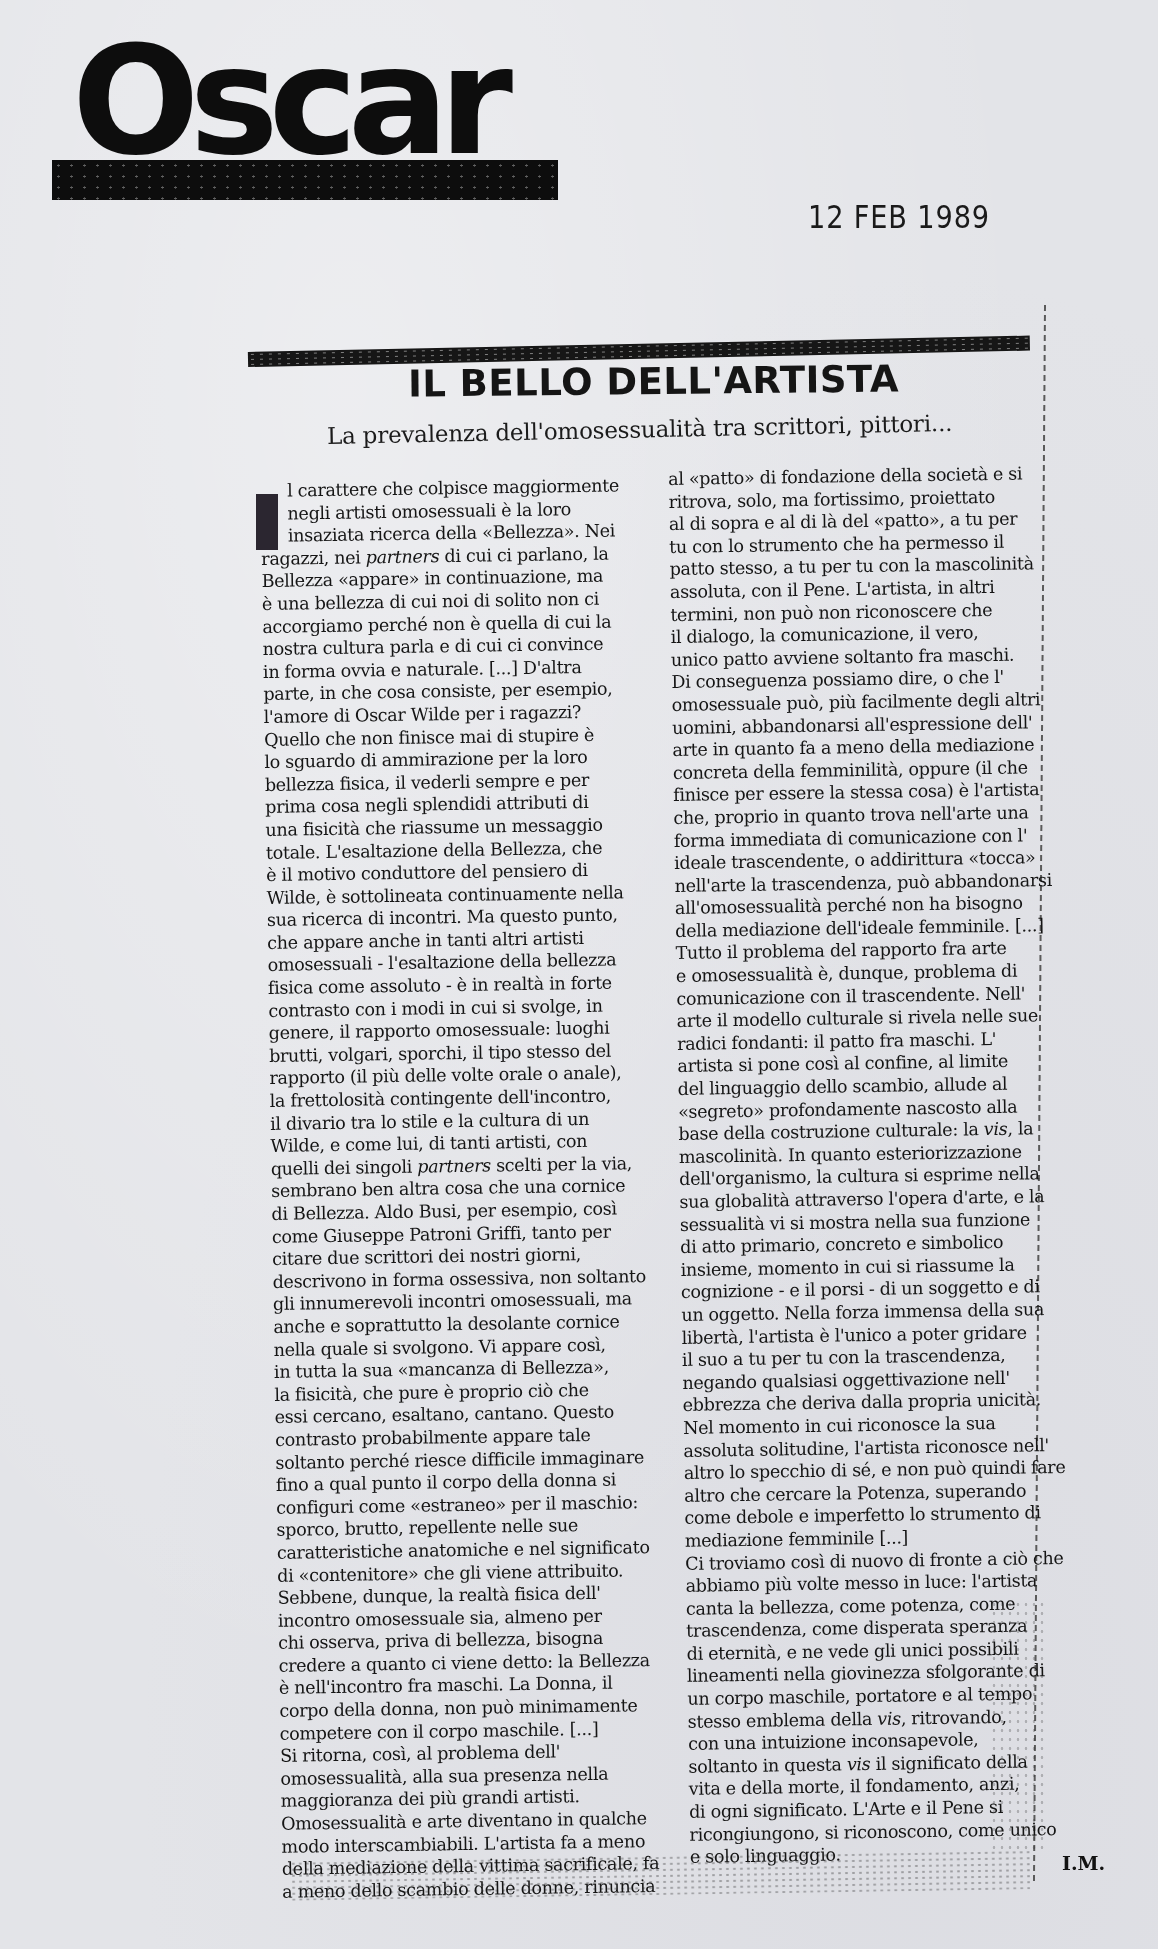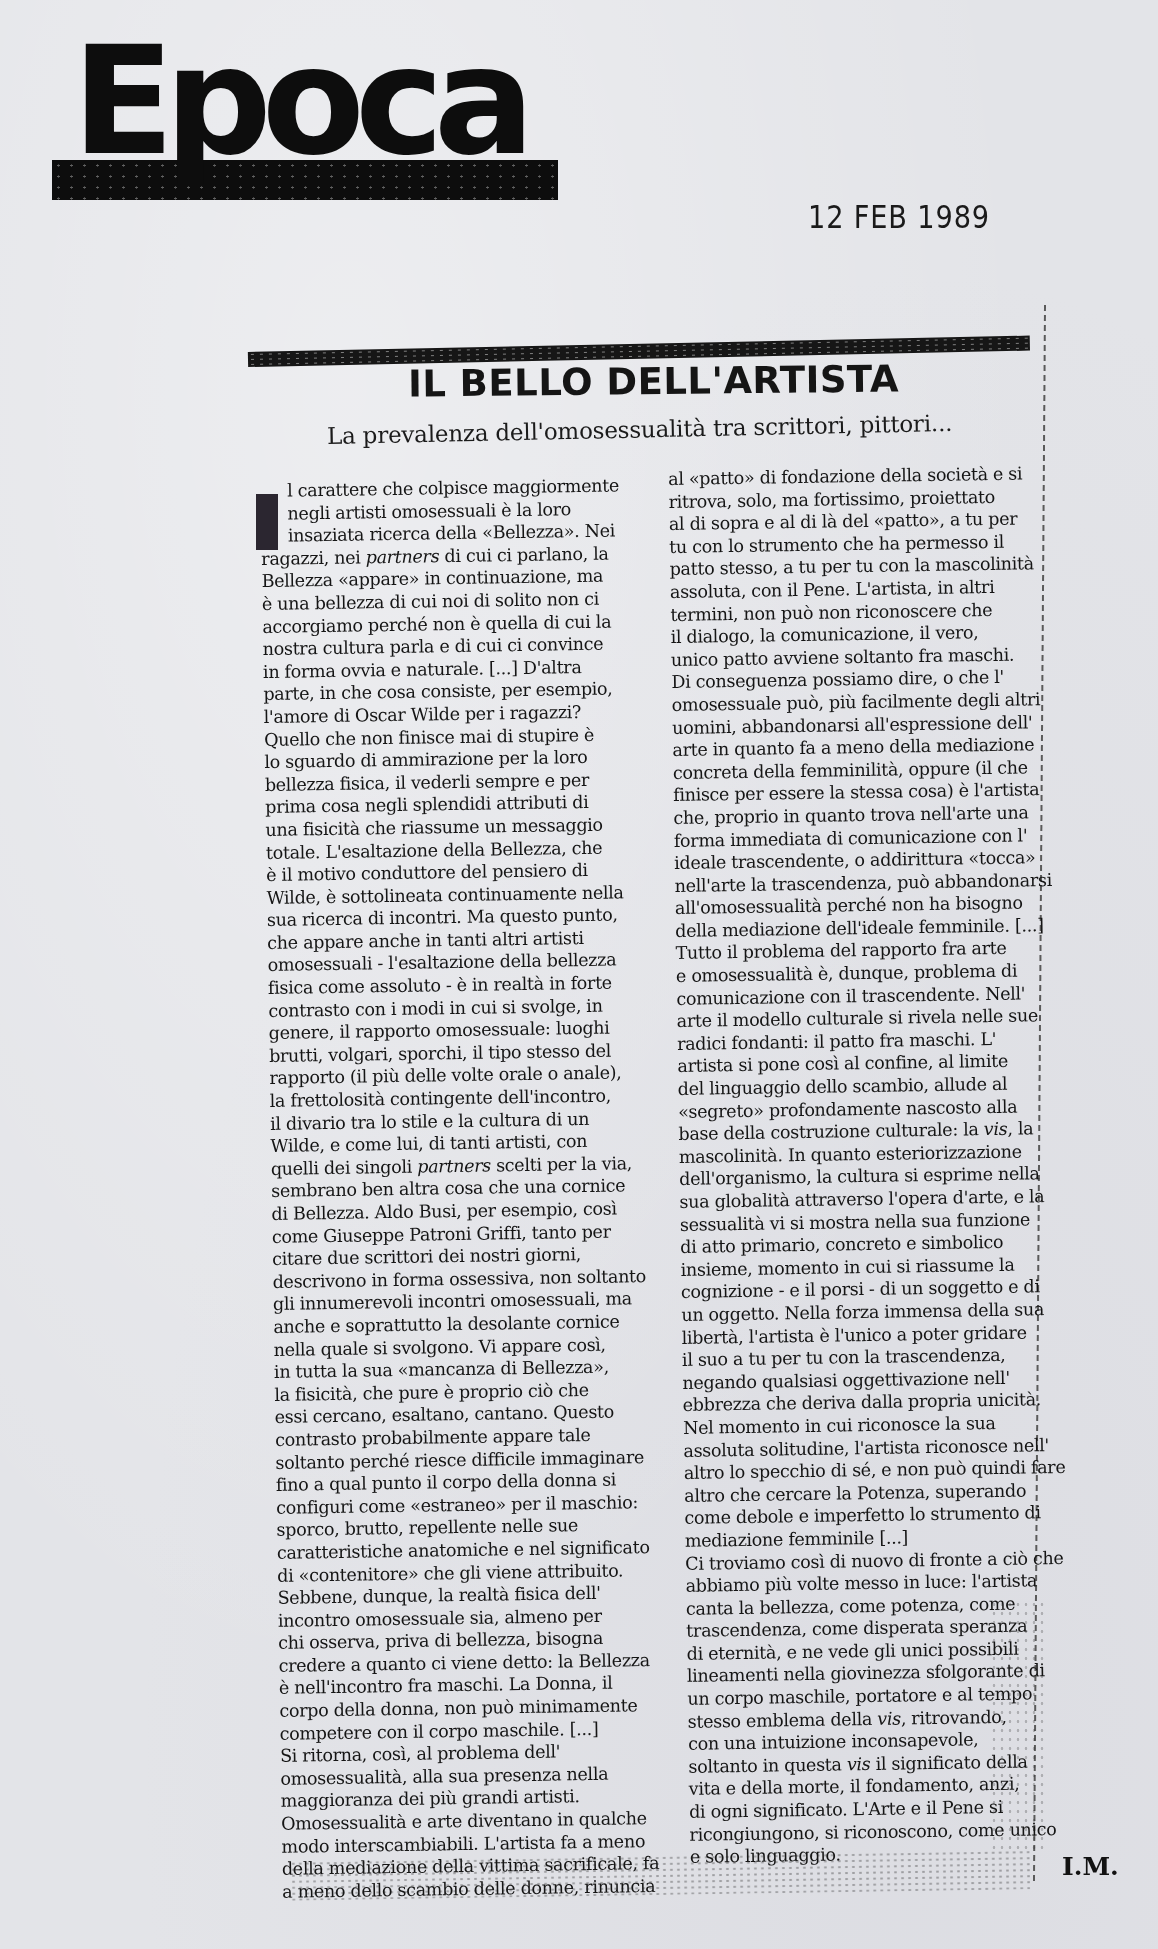--- a/index.html
+++ b/index.html
@@ -79,21 +79,21 @@
   .column .line { white-space: nowrap; display: block; }
   .col-left { left: 260px; top: 480px; transform: rotate(-0.9deg); transform-origin: top left; }
   .col-right { left: 668px; top: 468px; transform: rotate(-0.9deg); transform-origin: top left; }
   .drop-cap {
     position: absolute; left: 256px; top: 494px; width: 22px; height: 56px;
     background: #2b2630;
   }
   .indent-cap { padding-left: 27px; }
   .signature {
     position: absolute; left: 1062px; top: 1852px;
-    font-family: "DejaVu Serif", serif; font-weight: bold; font-size: 25px; color: #121212;
+    font-family: "DejaVu Serif", serif; font-weight: bold; font-size: 19px; color: #121212;
   }
   .noise-bottom {
     position: absolute; left: 290px; top: 1855px; width: 740px; height: 40px;
     background-image: radial-gradient(rgba(30,30,30,0.55) 1px, transparent 1.7px);
     background-size: 7px 6px; opacity: 0.6;
     transform: rotate(-0.9deg);
   }
   .noise-right {
     position: absolute; left: 990px; top: 1600px; width: 55px; height: 250px;
     background-image: radial-gradient(rgba(30,30,30,0.5) 1px, transparent 1.6px);
@@ -103,21 +103,21 @@
 </style>
 </head>
 <body>
 
 <div class="page-scan"></div>
 
 <div class="logo">
   <div class="logo-bar">
       <div class="logo-speckle"></div>
     </div>
-  <div class="logo-word">Epoca</div>
+  <div class="logo-word">Oscar</div>
 </div>
 
 <div class="date-stamp">12 FEB 1989</div>
 
 <div class="clipping-right-edge"></div>
 
 <div class="top-rule">
     <div class="speck"></div>
   </div>
 

